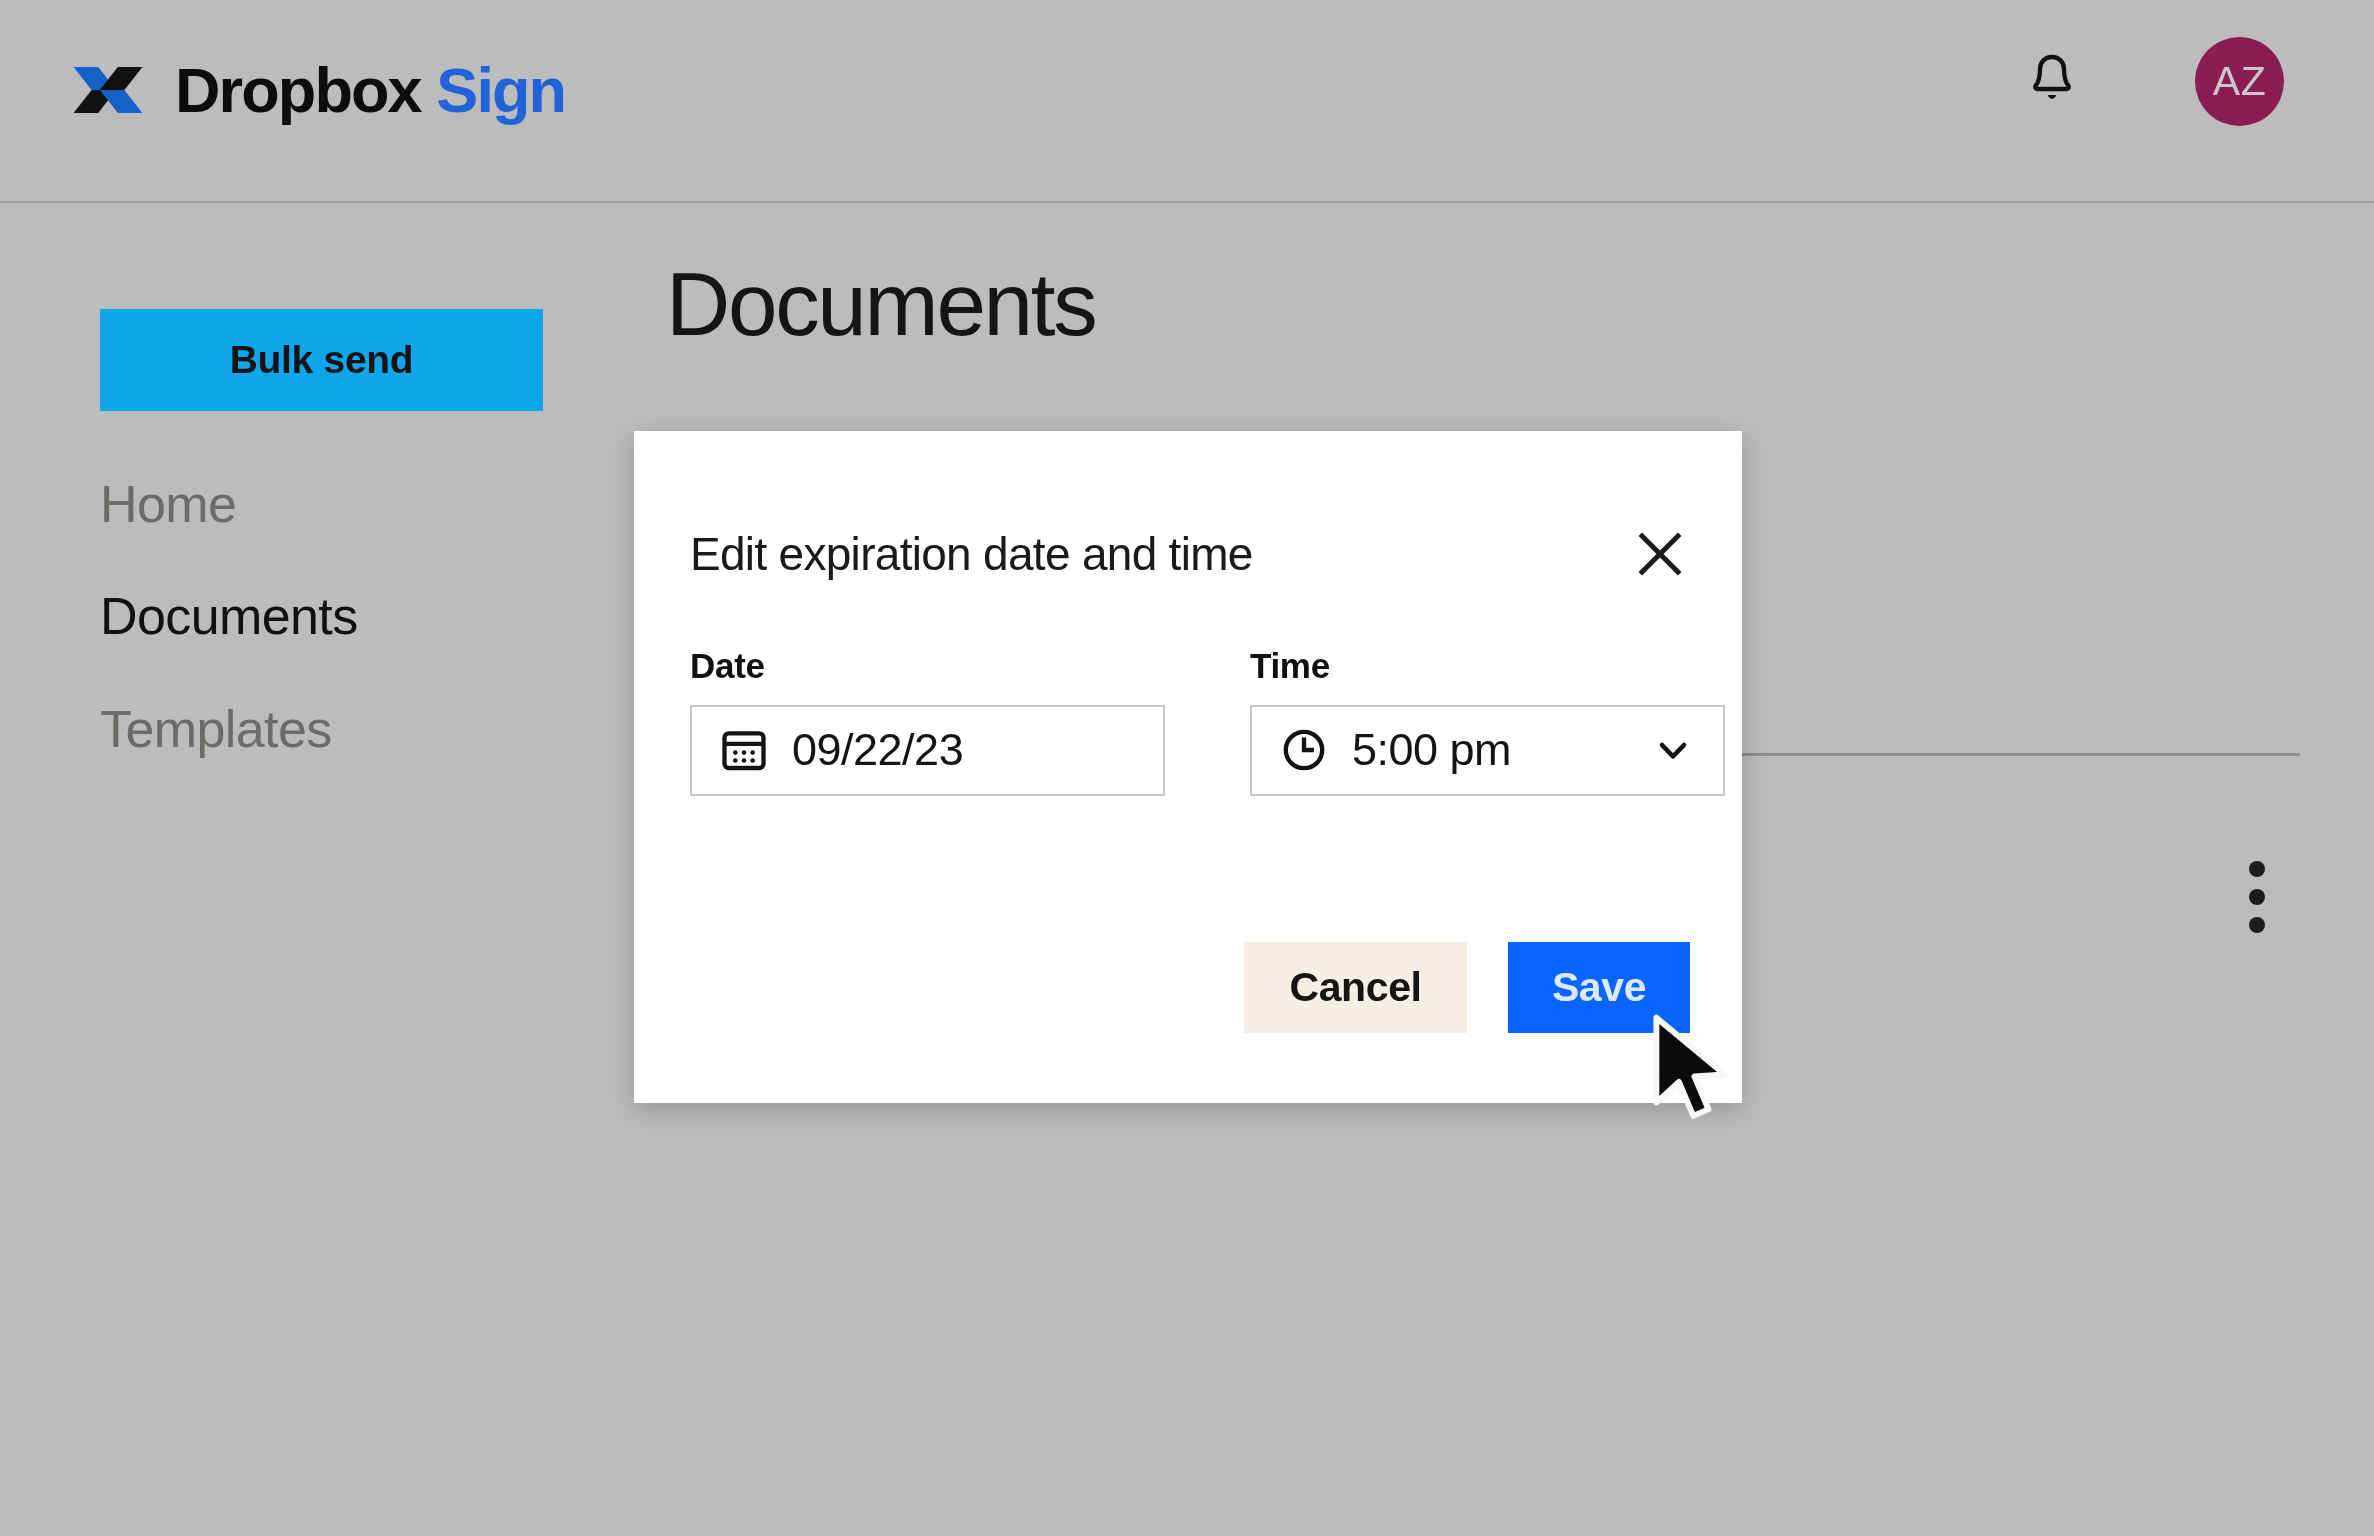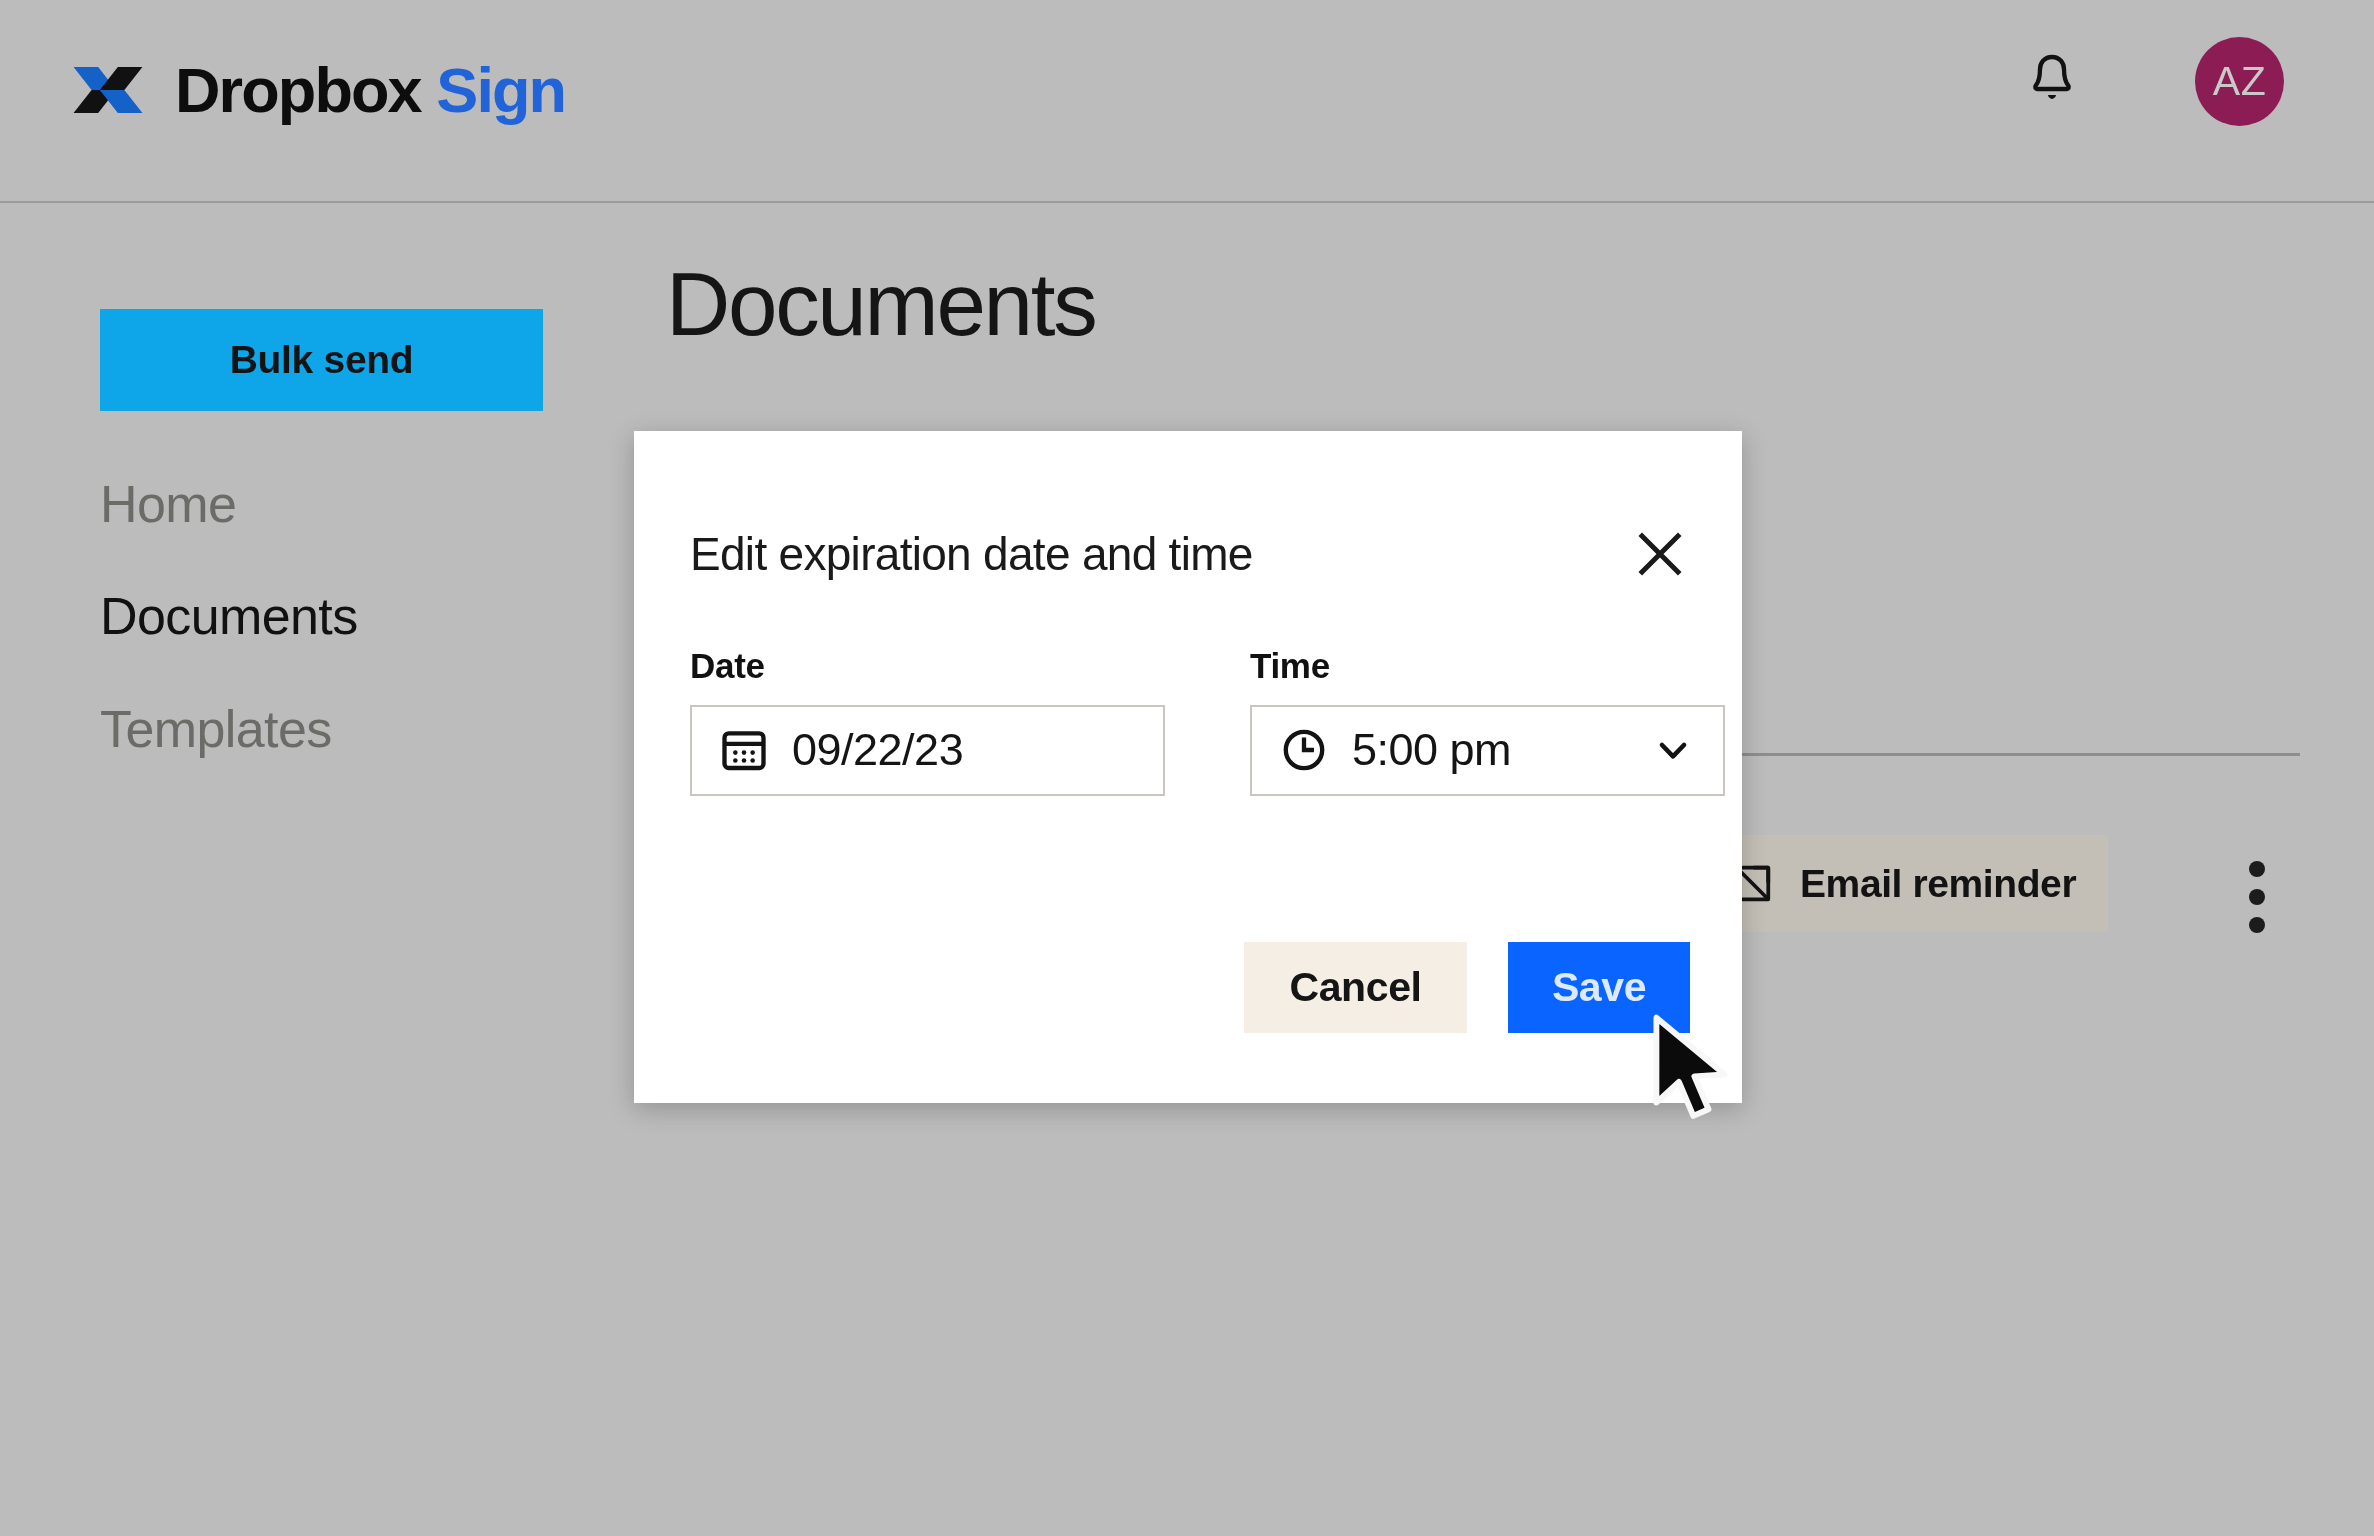--- a/index.html
+++ b/index.html
@@ -277,28 +277,20 @@
       <a class="nav-link inactive">Home</a>
       <a class="nav-link active">Documents</a>
       <a class="nav-link inactive">Templates</a>
     </nav>
   </div>
 
   <h1 id="page-title">Documents</h1>
 
   <div id="row-divider"></div>
 
-  <button id="email-reminder-btn">
-    <svg width="43" height="43" viewBox="0 0 24 24">
-      <path d="M3.2 3.2h17.6v17.6H3.2z" fill="none" stroke="#131313" stroke-width="2.1" stroke-linejoin="round"></path>
-      <path d="M3.2 3.2 20.8 20.8" fill="none" stroke="#131313" stroke-width="2.1"></path>
-      <path d="M20.8 3.2v8.2M20.8 3.2h-8.2" fill="none" stroke="#131313" stroke-width="2.1"></path>
-    </svg>
-    <span id="email-reminder-label">Email reminder</span>
-  </button>
 
   <button id="overflow-btn">
     <i></i>
     <i></i>
     <i></i>
   </button>
 
   <div id="modal-backdrop">
     <div id="modal">
 

